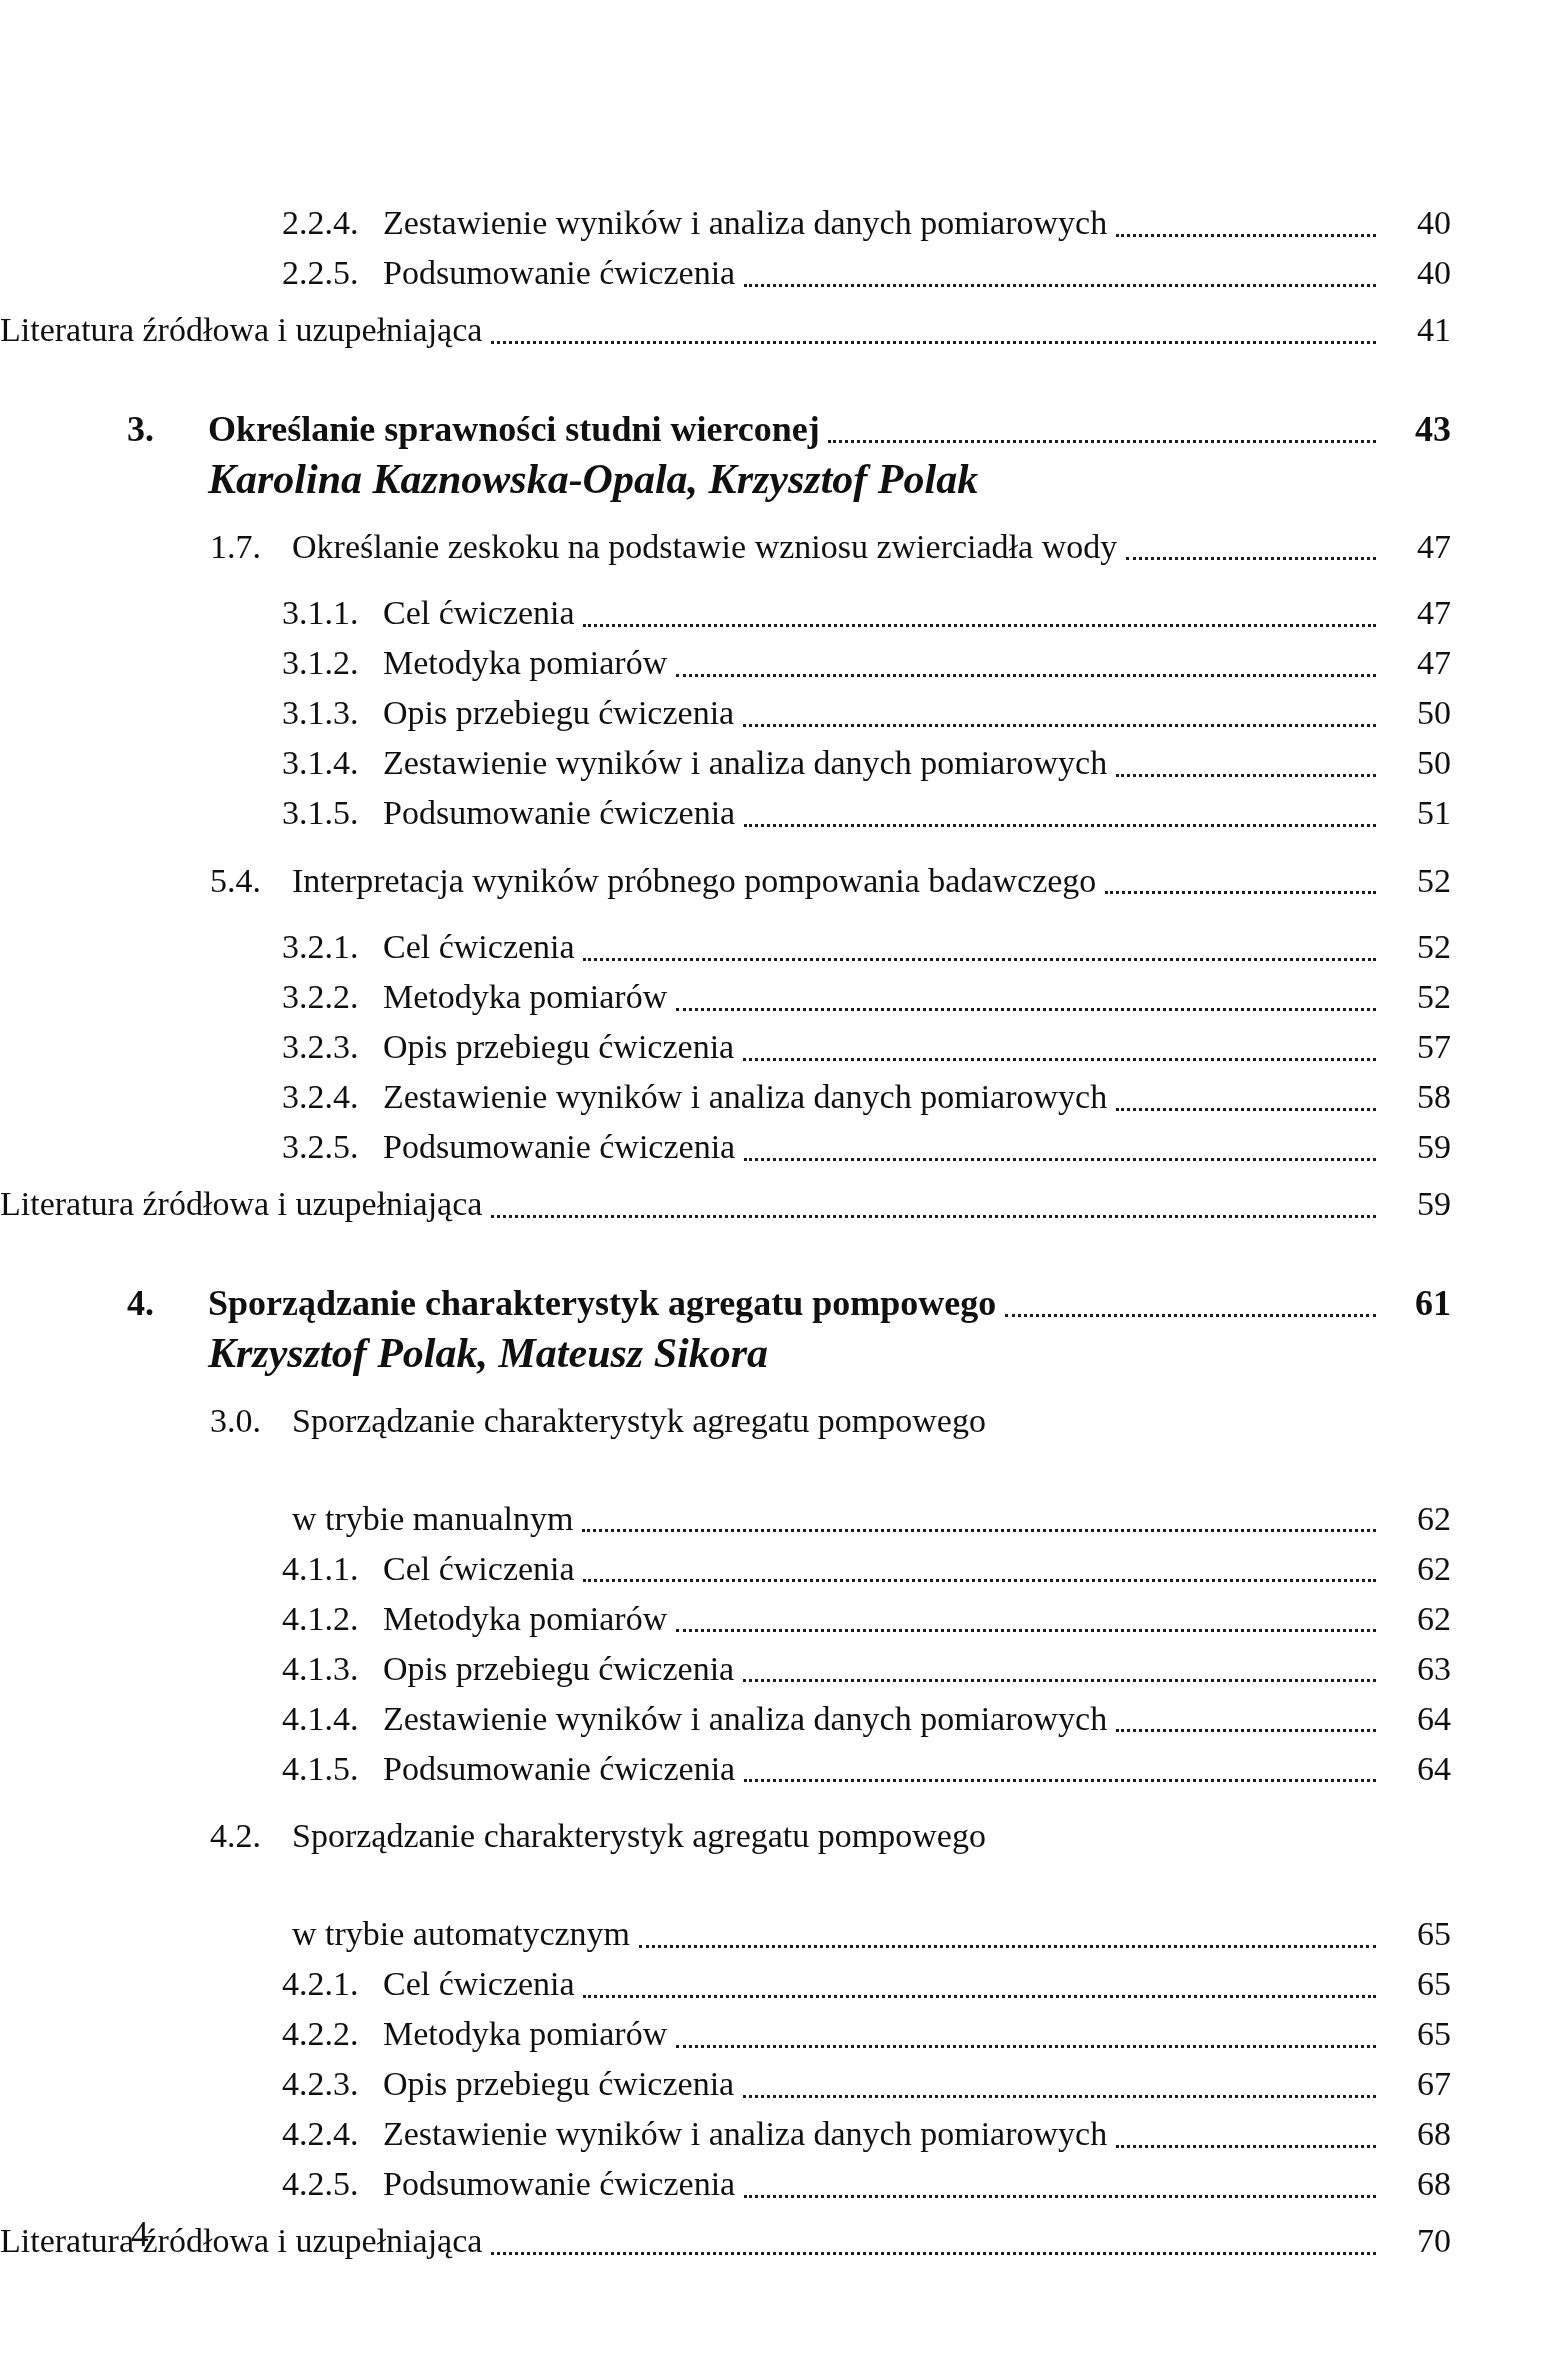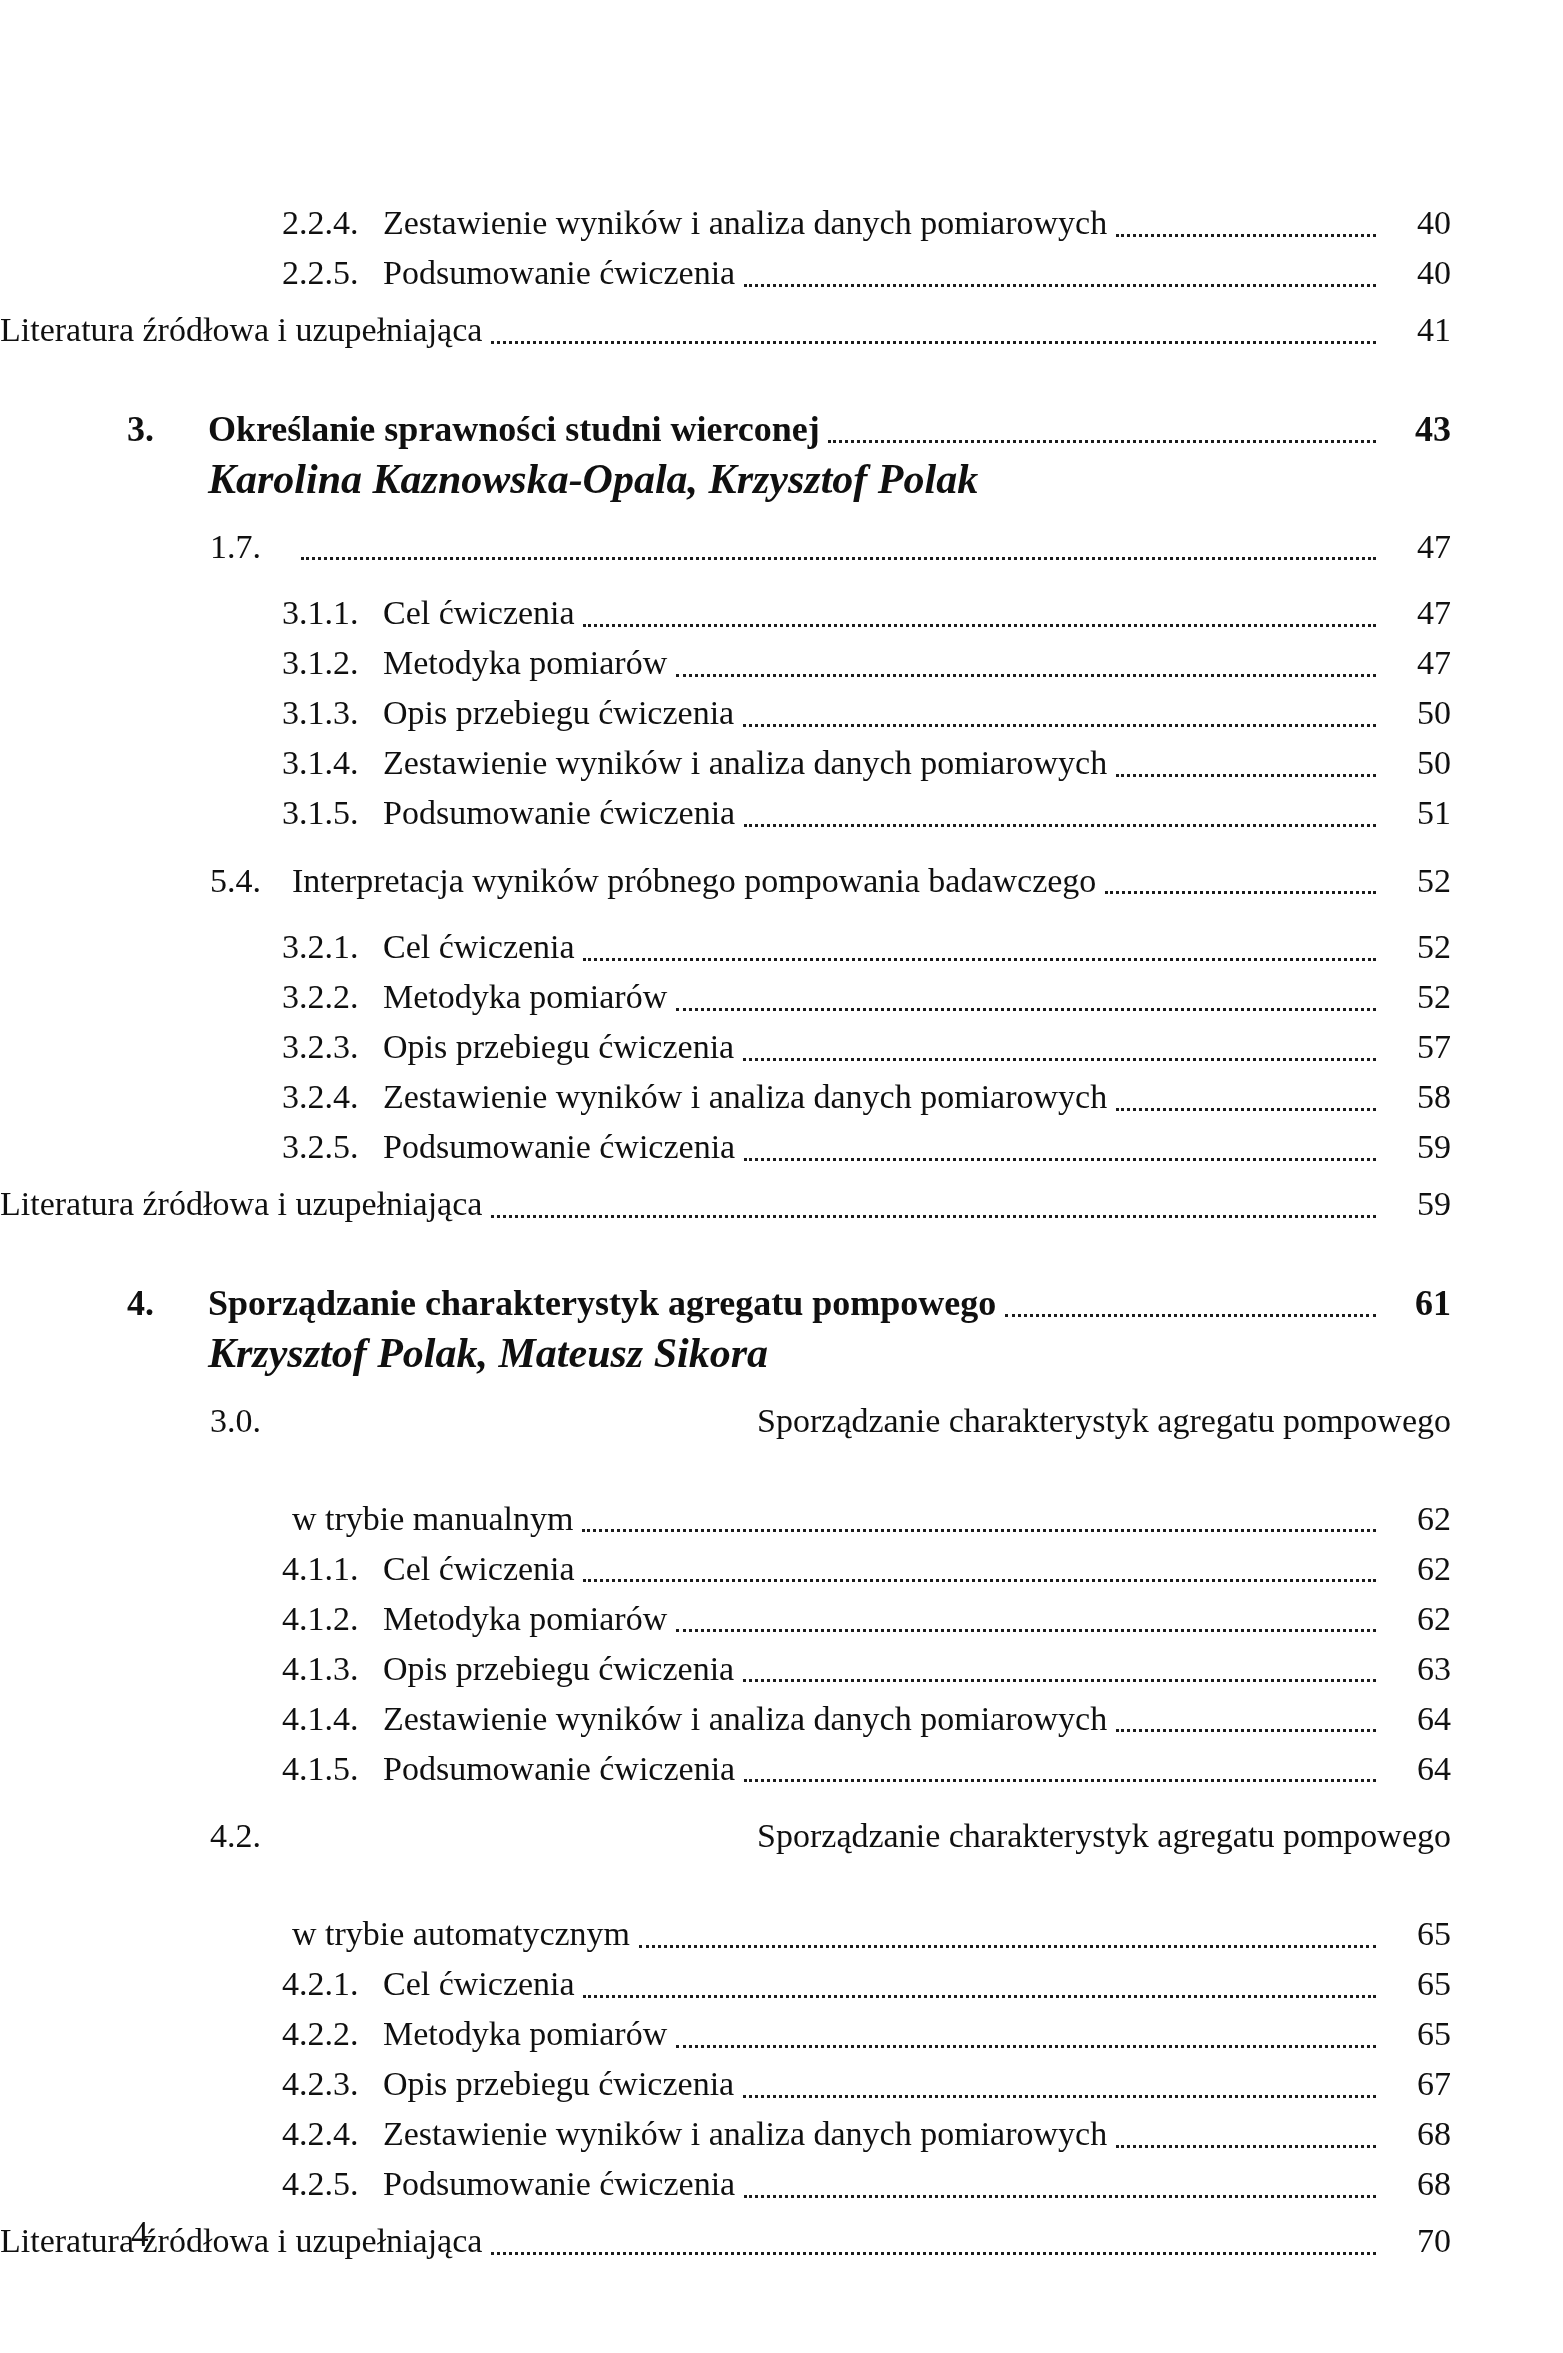--- a/index.html
+++ b/index.html
@@ -17,21 +17,20 @@
     position:absolute;
     top:198px;left:0;right:112px;
   }
   .entry{display:block;}
   .row{
     display:flex;
     align-items:baseline;
     font-size:34px;
     line-height:50px;
     white-space:nowrap;
-    justify-content:space-between;
   }
   .num{flex:0 0 auto;}
   .label{flex:0 0 auto;}
   .leader{
     flex:1 1 auto;
     min-width:26px;
     border-bottom:3.5px dotted #1c1c1c;
     align-self:flex-end;
     margin:0 12.2px 11.4px 8.7px;
     height:0;
@@ -97,20 +96,21 @@
           <span class="leader"></span>
           <span class="pageno">43</span>
         </div>
         <div class="row authors">
           <span class="authors">Karolina Kaznowska-Opala, Krzysztof Polak</span>
         </div>
       </div>
       <div class="entry sub1">
         <div class="row">
           <span class="num">1.7.</span>
+          <span class="label">Określanie zeskoku na podstawie wzniosu zwierciadła wody</span>
           <span class="leader"></span>
           <span class="pageno">47</span>
         </div>
       </div>
       <div class="entry sub2">
         <div class="row">
           <span class="num">3.1.1.</span>
           <span class="label">Cel ćwiczenia</span>
           <span class="leader"></span>
           <span class="pageno">47</span>

